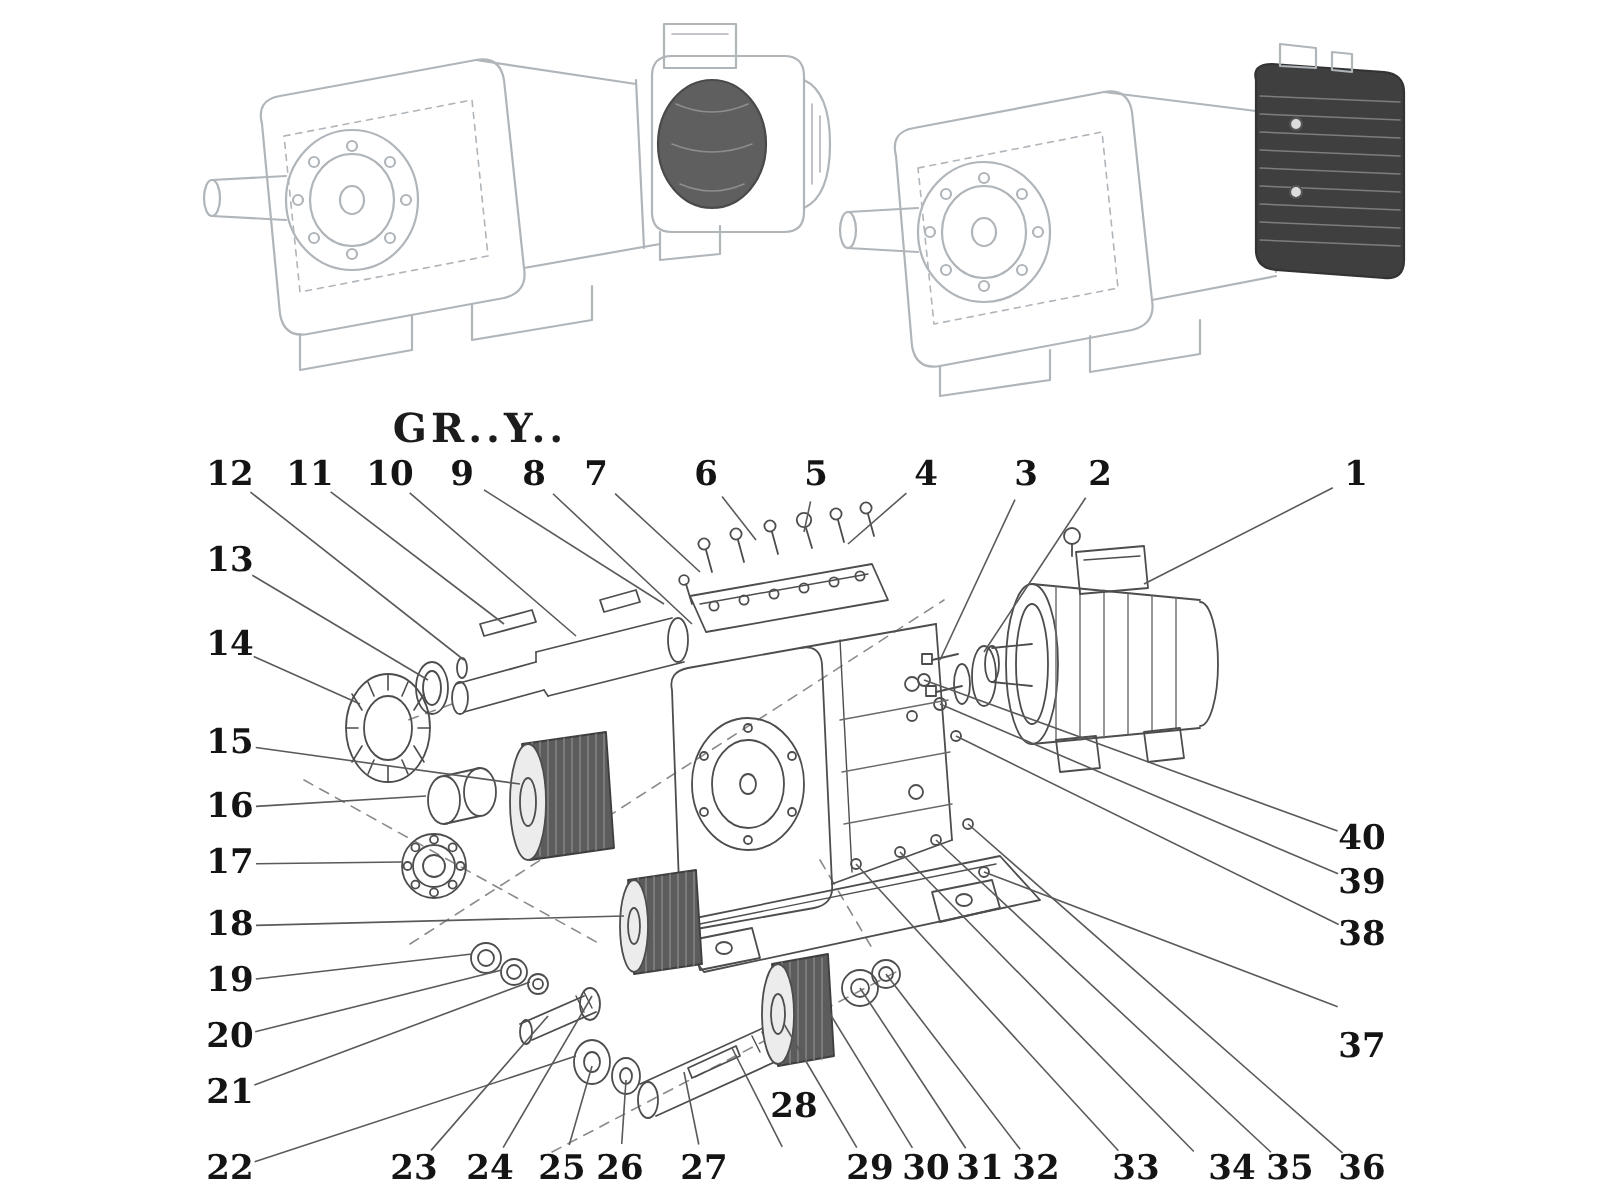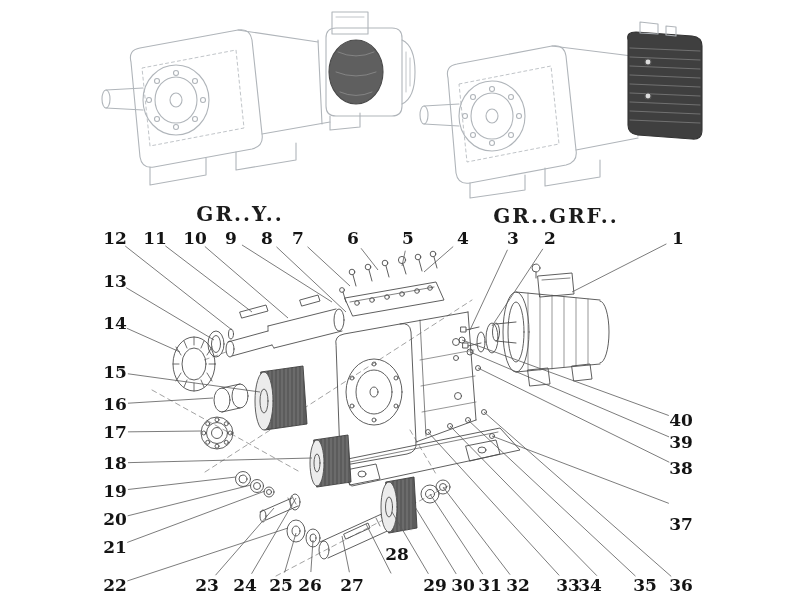--- a/index.html
+++ b/index.html
@@ -388,21 +388,20 @@
       <line x1="596.895571288335" y1="575.720486120803" x2="450" y2="426" class="ln"></line>
       <line x1="635.4909236491435" y1="576.1356067915744" x2="468" y2="420" class="ln"></line>
       <line x1="671.2318767078052" y1="576.4219018804584" x2="484" y2="412" class="ln"></line>
       <line x1="668.8516594459234" y1="503.37206074130415" x2="492" y2="436" class="ln"></line>
       <line x1="669.3381824471993" y1="462.25526228926077" x2="478" y2="368" class="ln"></line>
       <line x1="669.0423383924826" y1="436.89957561764663" x2="470" y2="352" class="ln"></line>
       <line x1="668.7892103883502" y1="415.53943758478545" x2="462" y2="340" class="ln"></line>
     </svg>
 
   <div class="variant-title" style="left:240px;top:214px;">GR..Y..</div>
-  <div class="variant-title" style="left:556px;top:216px;">GR..GRF..</div>
 
   <div id="callout-layer">
       <div class="callout" style="left: 678px; top: 238px;">1</div>
       <div class="callout" style="left: 550px; top: 238px;">2</div>
       <div class="callout" style="left: 513px; top: 238px;">3</div>
       <div class="callout" style="left: 463px; top: 238px;">4</div>
       <div class="callout" style="left: 408px; top: 238px;">5</div>
       <div class="callout" style="left: 353px; top: 238px;">6</div>
       <div class="callout" style="left: 298px; top: 238px;">7</div>
       <div class="callout" style="left: 267px; top: 238px;">8</div>
@@ -424,21 +423,21 @@
       <div class="callout" style="left: 245px; top: 585px;">24</div>
       <div class="callout" style="left: 281px; top: 585px;">25</div>
       <div class="callout" style="left: 310px; top: 585px;">26</div>
       <div class="callout" style="left: 352px; top: 585px;">27</div>
       <div class="callout" style="left: 397px; top: 554px;">28</div>
       <div class="callout" style="left: 435px; top: 585px;">29</div>
       <div class="callout" style="left: 463px; top: 585px;">30</div>
       <div class="callout" style="left: 490px; top: 585px;">31</div>
       <div class="callout" style="left: 518px; top: 585px;">32</div>
       <div class="callout" style="left: 568px; top: 585px;">33</div>
-      <div class="callout" style="left: 590px; top: 585px;">34</div>
+      <div class="callout" style="left: 616px; top: 585px;">34</div>
       <div class="callout" style="left: 645px; top: 585px;">35</div>
       <div class="callout" style="left: 681px; top: 585px;">36</div>
       <div class="callout" style="left: 681px; top: 508px; margin-top: 16px;">37</div>
       <div class="callout" style="left: 681px; top: 468px;">38</div>
       <div class="callout" style="left: 681px; top: 442px;">39</div>
       <div class="callout" style="left: 681px; top: 420px;">40</div>
     </div>
 </div>
 
 </body></html>

